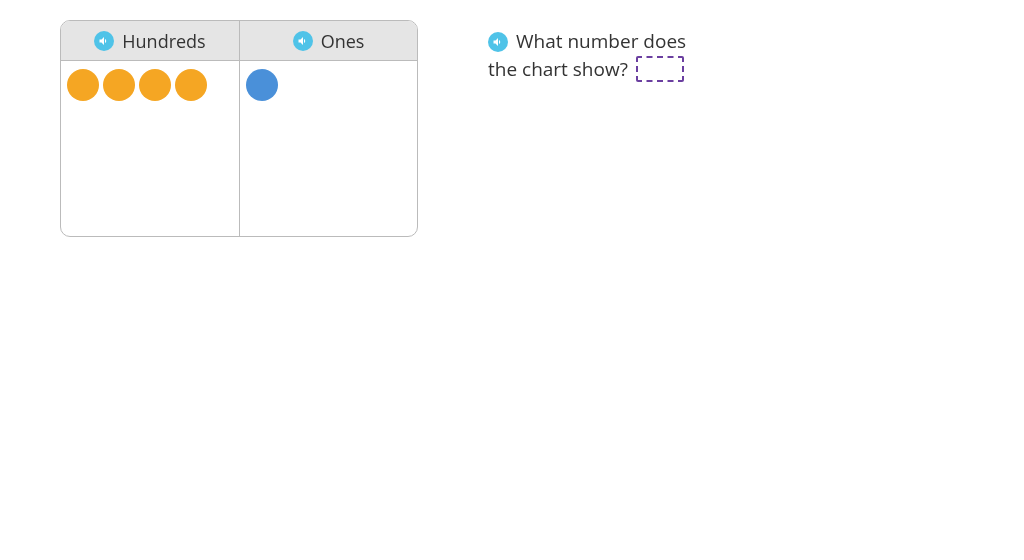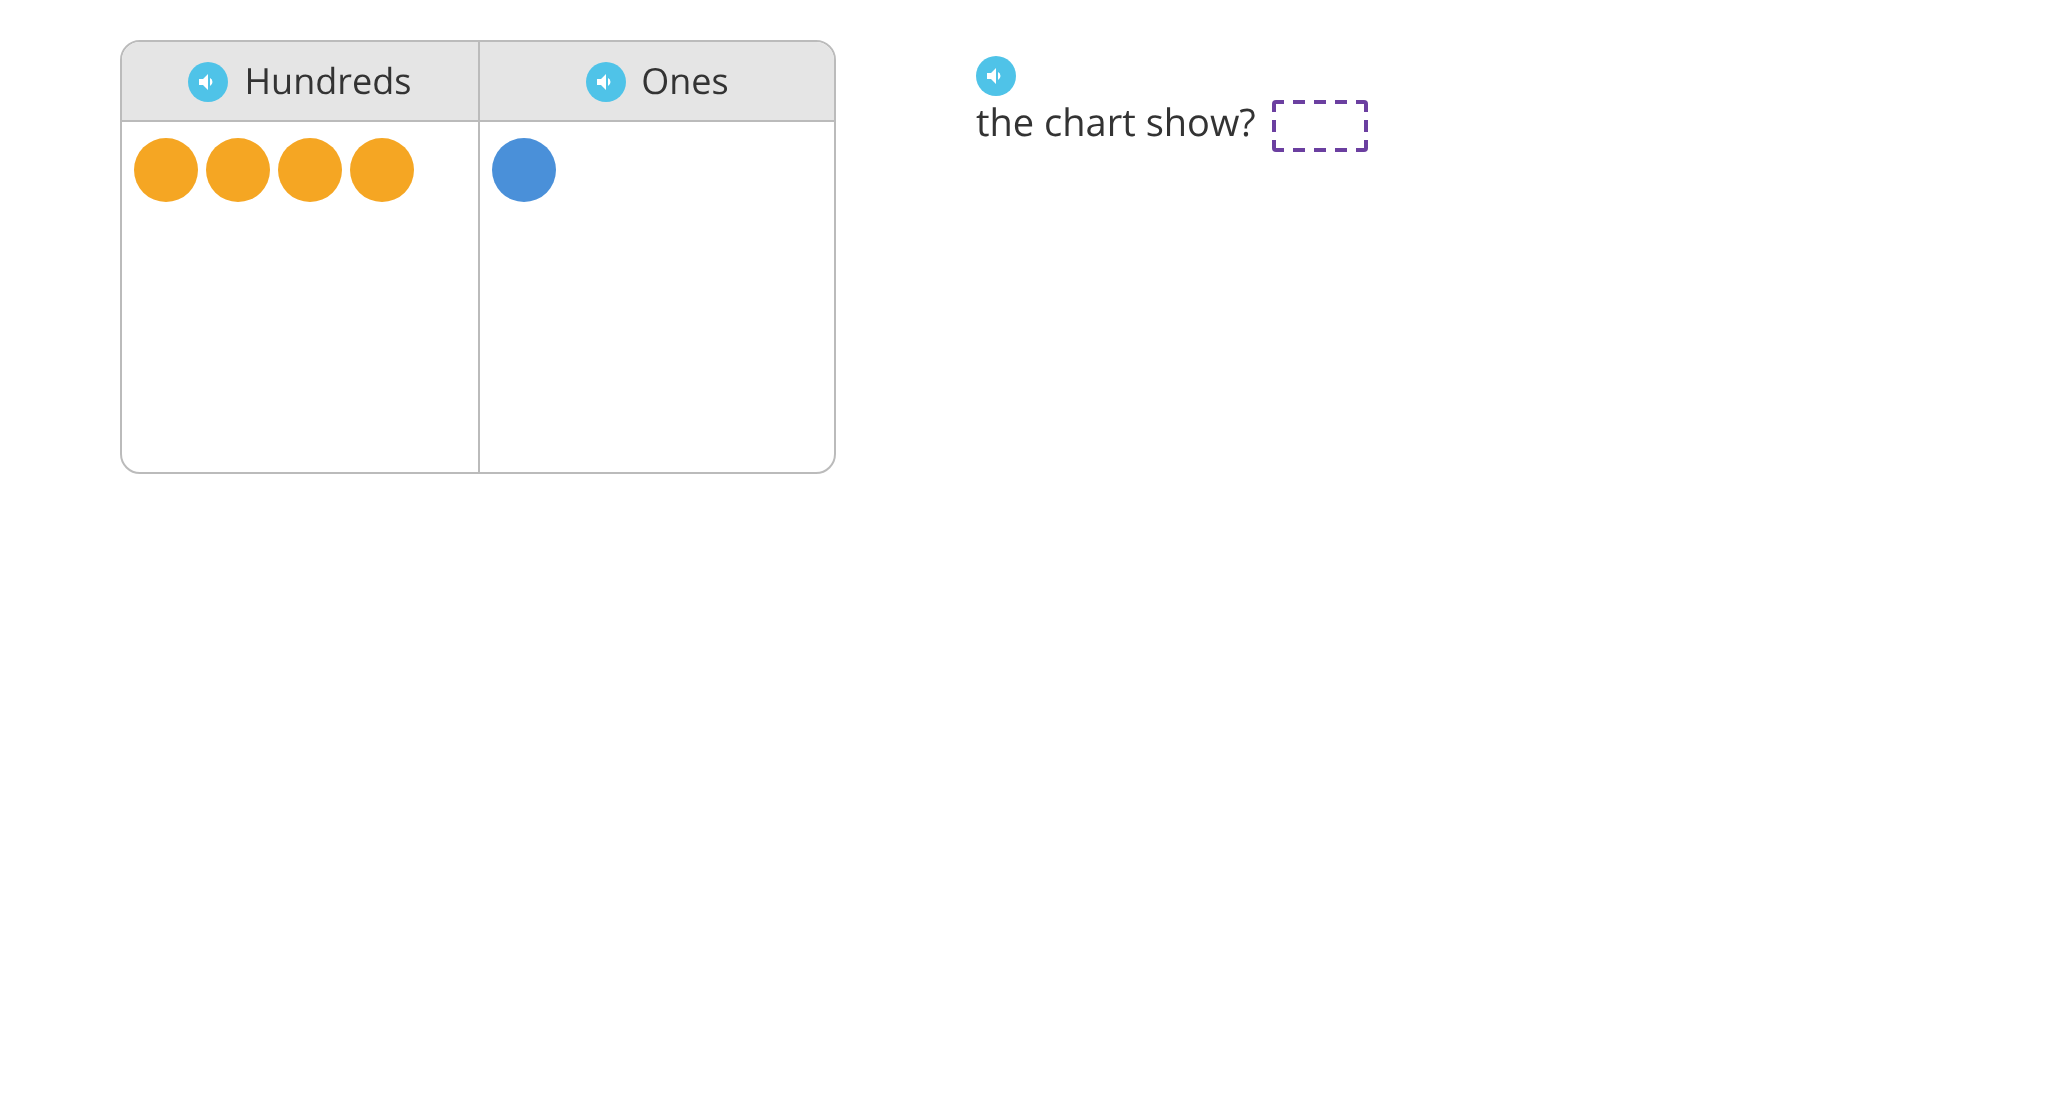--- a/index.html
+++ b/index.html
@@ -81,21 +81,21 @@
       color: #333;
       padding-top: 8px;
     }
     .question-line1 {
       display: flex;
       align-items: center;
       gap: 8px;
     }
     .question-line2 {
       display: flex;
-      align-items: flex-end;
+      align-items: flex-start;
       gap: 8px;
       flex-wrap: wrap;
     }
     .answer-input {
       width: 48px;
       height: 26px;
       border: 2px dashed #6B3FA0;
       border-radius: 2px;
       background: #fff;
       font-size: 16px;
@@ -143,20 +143,21 @@
       </div>
     </div>
 
   <div class="question-panel">
     <div class="question-line1">
       <span class="speaker-icon">
         <svg viewBox="0 0 24 24">
             <path d="M3 9v6h4l5 5V4L7 9H3zm13.5 3a4.5 4.5 0 0 0-2.5-4v8a4.5 4.5 0 0 0 2.5-4z"></path>
           </svg>
       </span>
+      <span>What number does</span>
     </div>
     <div class="question-line2">
       <span>the chart show?</span>
       <input class="answer-input" type="text" value="" style="">
     </div>
   </div>
 
 </div>
 
 </body></html>

